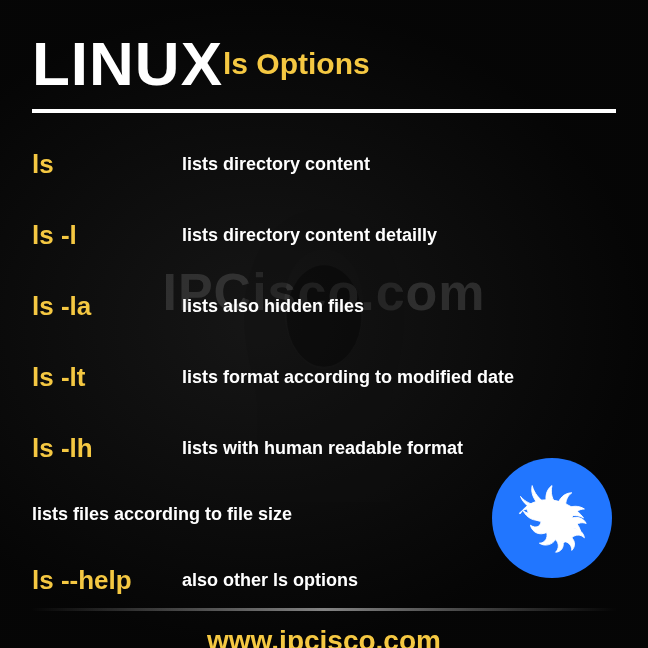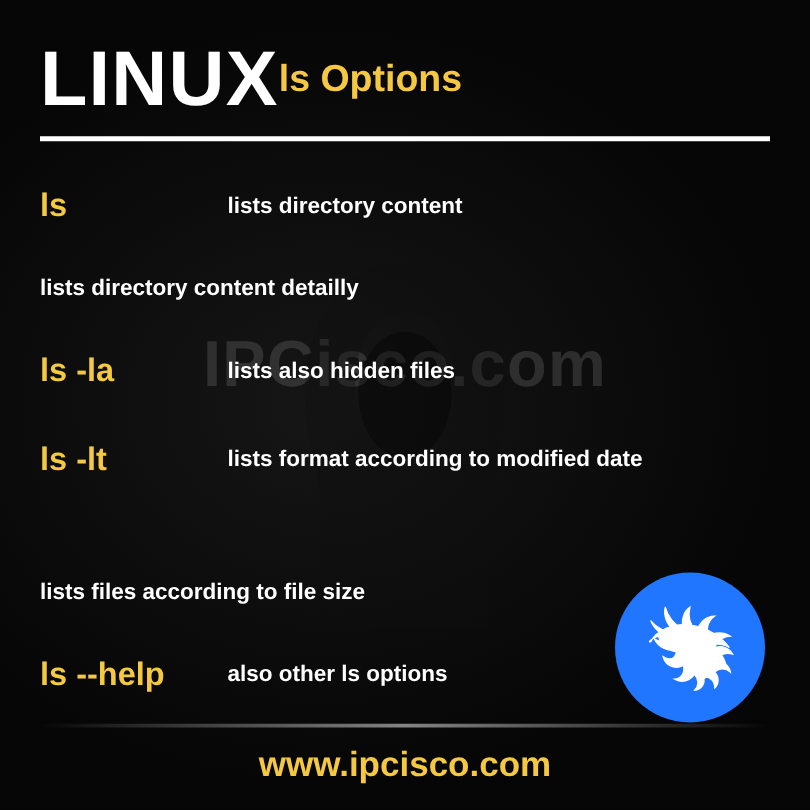--- a/index.html
+++ b/index.html
@@ -141,31 +141,34 @@
     <span class="title-main">LINUX</span>
     <span class="title-sub">ls Options</span>
   </div>
 
   <div class="rows">
     <div class="row">
       <span class="cmd">ls</span>
       <span class="desc">lists directory content</span>
     </div>
     <div class="row">
+      <span class="cmd">ls -l</span>
       <span class="desc">lists directory content detailly</span>
     </div>
     <div class="row">
       <span class="cmd">ls -la</span>
       <span class="desc">lists also hidden files</span>
     </div>
     <div class="row">
       <span class="cmd">ls -lt</span>
       <span class="desc">lists format according to modified date</span>
     </div>
     <div class="row">
+      <span class="cmd">ls -lh</span>
+      <span class="desc">lists with human readable format</span>
     </div>
     <div class="row">
       <span class="desc">lists files according to file size</span>
     </div>
     <div class="row">
       <span class="cmd">ls --help</span>
       <span class="desc">also other ls options</span>
     </div>
   </div>
 

